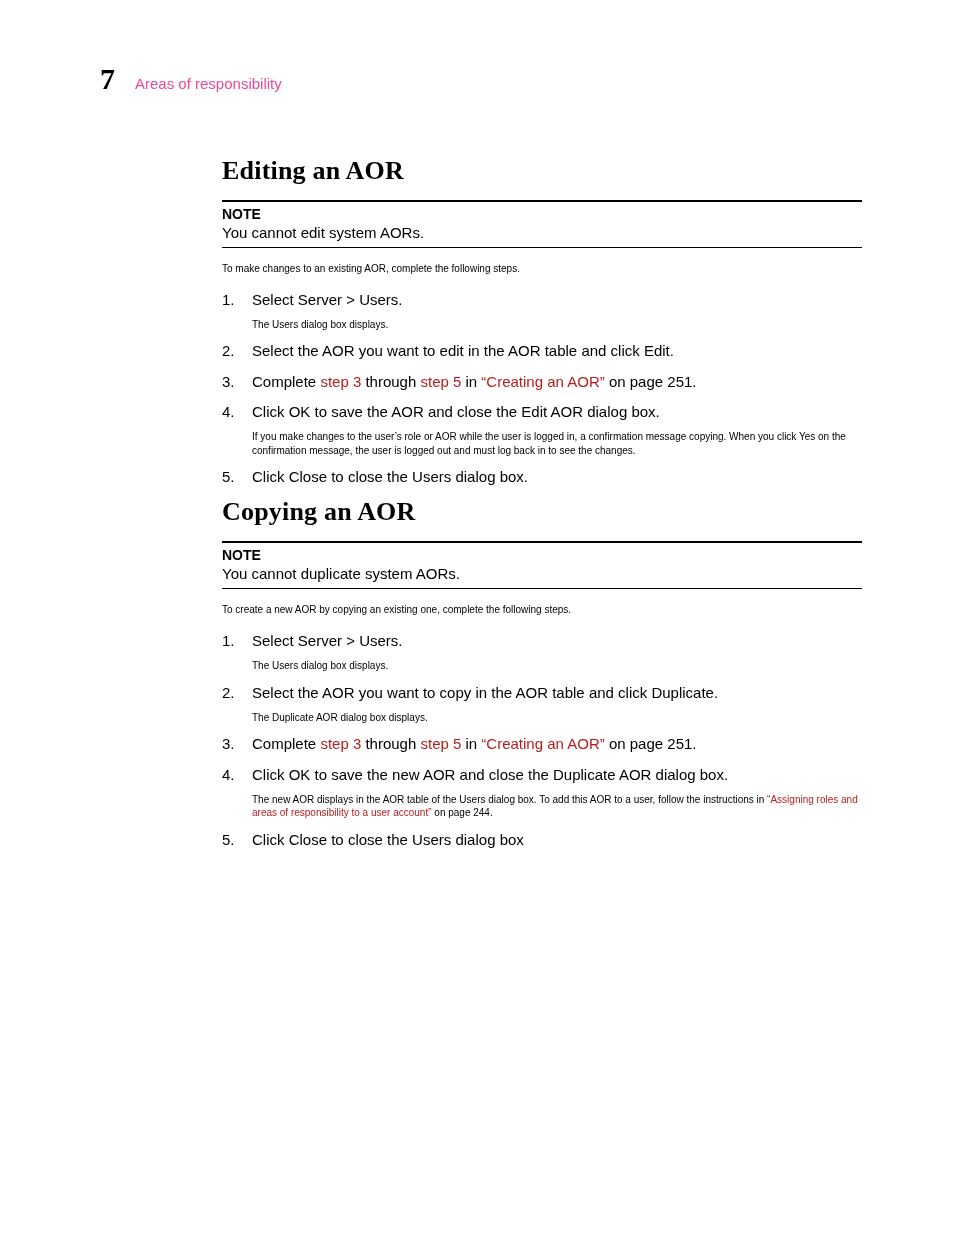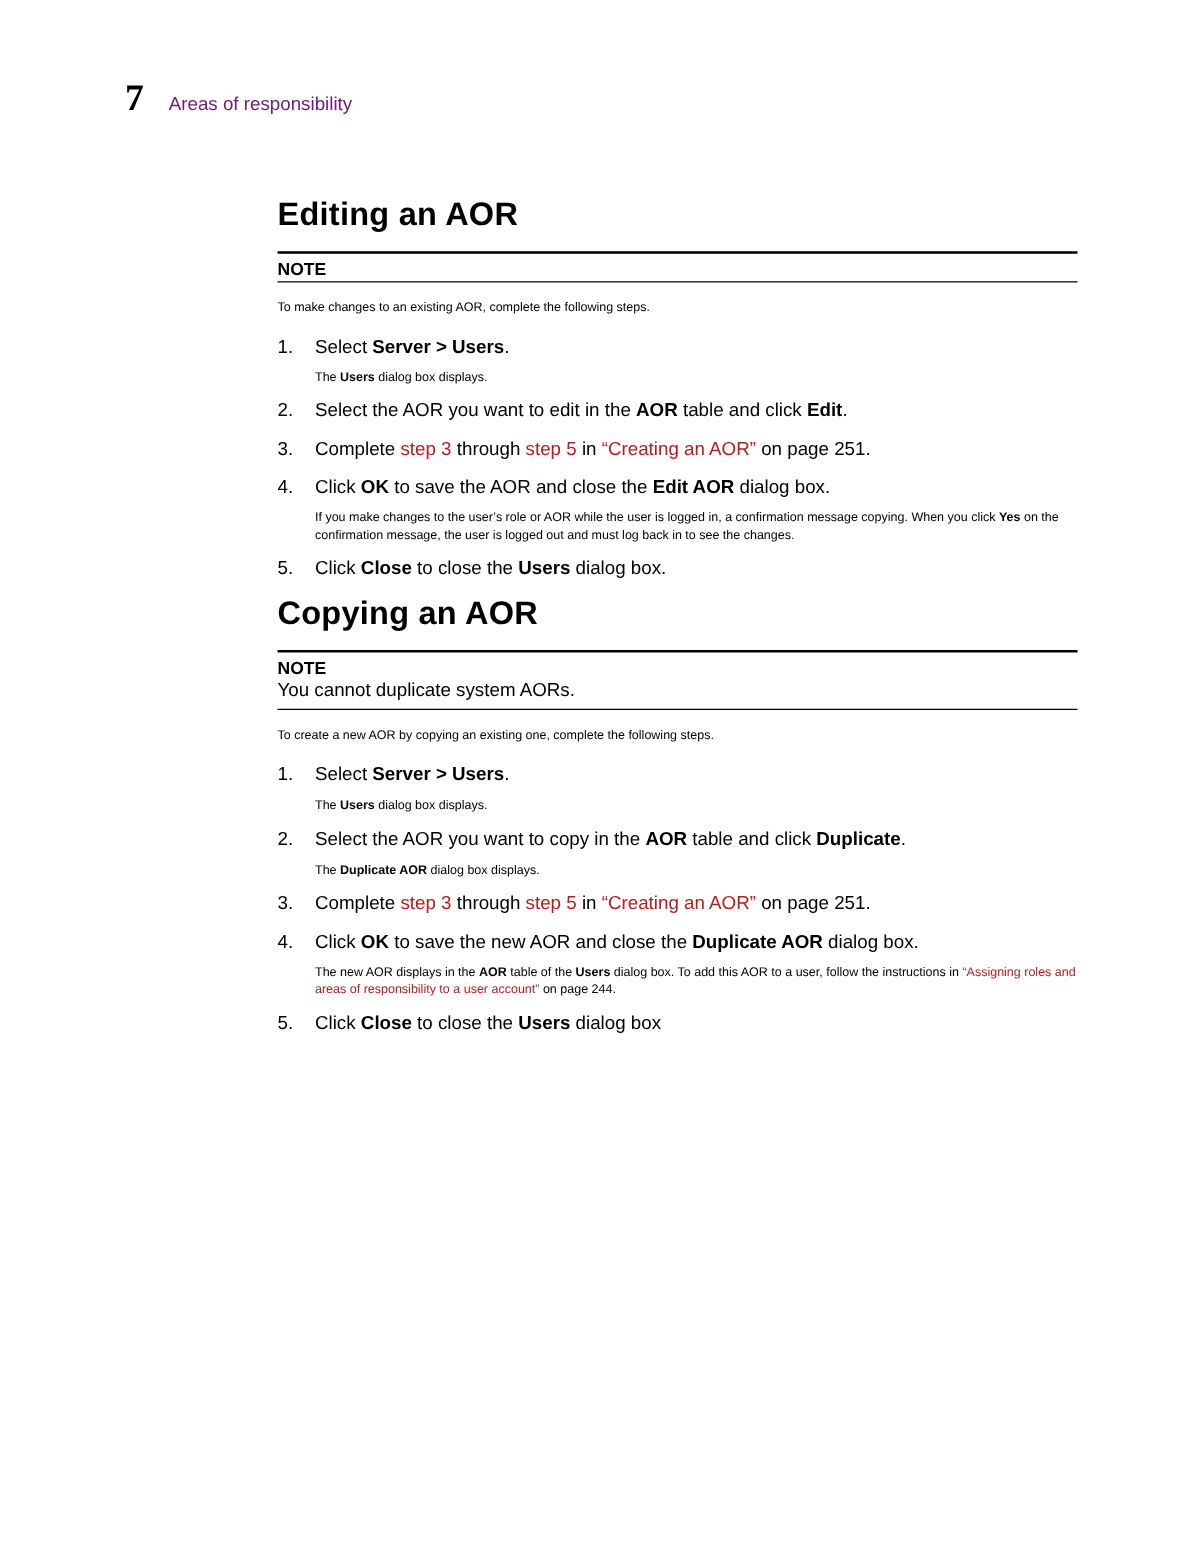--- a/index.html
+++ b/index.html
@@ -1,48 +1,49 @@
 <!DOCTYPE html>
 <html><head>
 <meta charset="utf-8">
 <style>
   html,body{margin:0;padding:0;background:#fff;color:#000;font-family:Arial,Helvetica,sans-serif}
   .page{width:954px;height:1235px;position:relative;box-sizing:border-box;padding:62px 90px 0 100px}
   .runhead{display:flex;align-items:baseline;gap:20px;margin-bottom:60px}
   .chapno{font-family:Georgia,'Times New Roman',serif;font-size:30px;font-weight:700}
-  .runtitle{font-size:15px;color:#701a75}
+  .runtitle{font-size:15px;color:#ec4899}
   .content{margin-left:122px;width:640px}
-  h2{font-family:Liberation Sans, sans-serif;font-weight:600;font-size:26px;margin:0 0 14px 0;letter-spacing:.2px;font-stretch:condensed}
+  h2{font-family:Liberation Serif, serif;font-weight:600;font-size:26px;margin:0 0 14px 0;letter-spacing:.2px;font-stretch:condensed}
   .rule{border-top:2px solid #000;margin:0 0 4px 0}
   .noteLabel{font-size:14px;font-weight:700;margin:0 0 2px 0}
   .noteText{font-size:15px;margin:0 0 6px 0}
   .ruleThin{border-top:1px solid #000;margin:0 0 14px 0}
   p{font-size:10px;line-height:1.35;margin:0 0 14px 0}
   ol{list-style:none;margin:0;padding:0;counter-reset:step}
   ol>li{counter-increment:step;position:relative;padding-left:30px;font-size:15px;line-height:1.35;margin:0 0 10px 0}
   ol>li::before{content:counter(step)'.';position:absolute;left:0;top:0}
   .sub{margin:8px 0 0 0}
-  .b{font-weight:700}
+  .b{font-weight:400}
   .lnk{color:#b91c1c}
   .sect2{}
 </style>
 </head>
 <body>
 
 <div class="page">
   <div class="runhead">
     <span class="chapno">7</span>
     <span class="runtitle">Areas of responsibility</span>
   </div>
 
   <div class="content">
 
     <h2>Editing an AOR</h2>
     <div class="rule"></div>
     <div class="noteLabel">NOTE</div>
+    <div class="noteText">You cannot edit system AORs.</div>
     <div class="ruleThin"></div>
     <p>To make changes to an existing AOR, complete the following steps.</p>
 
     <ol>
       <li>
         <span>Select </span><span class="b">Server &gt; Users</span><span>.</span>
         <p class="sub"><span>The </span><span class="b">Users</span><span> dialog box displays.</span></p>
       </li>
       <li>
         <span>Select the AOR you want to edit in the </span><span class="b">AOR</span><span> table and click </span><span class="b">Edit</span><span>.</span>

